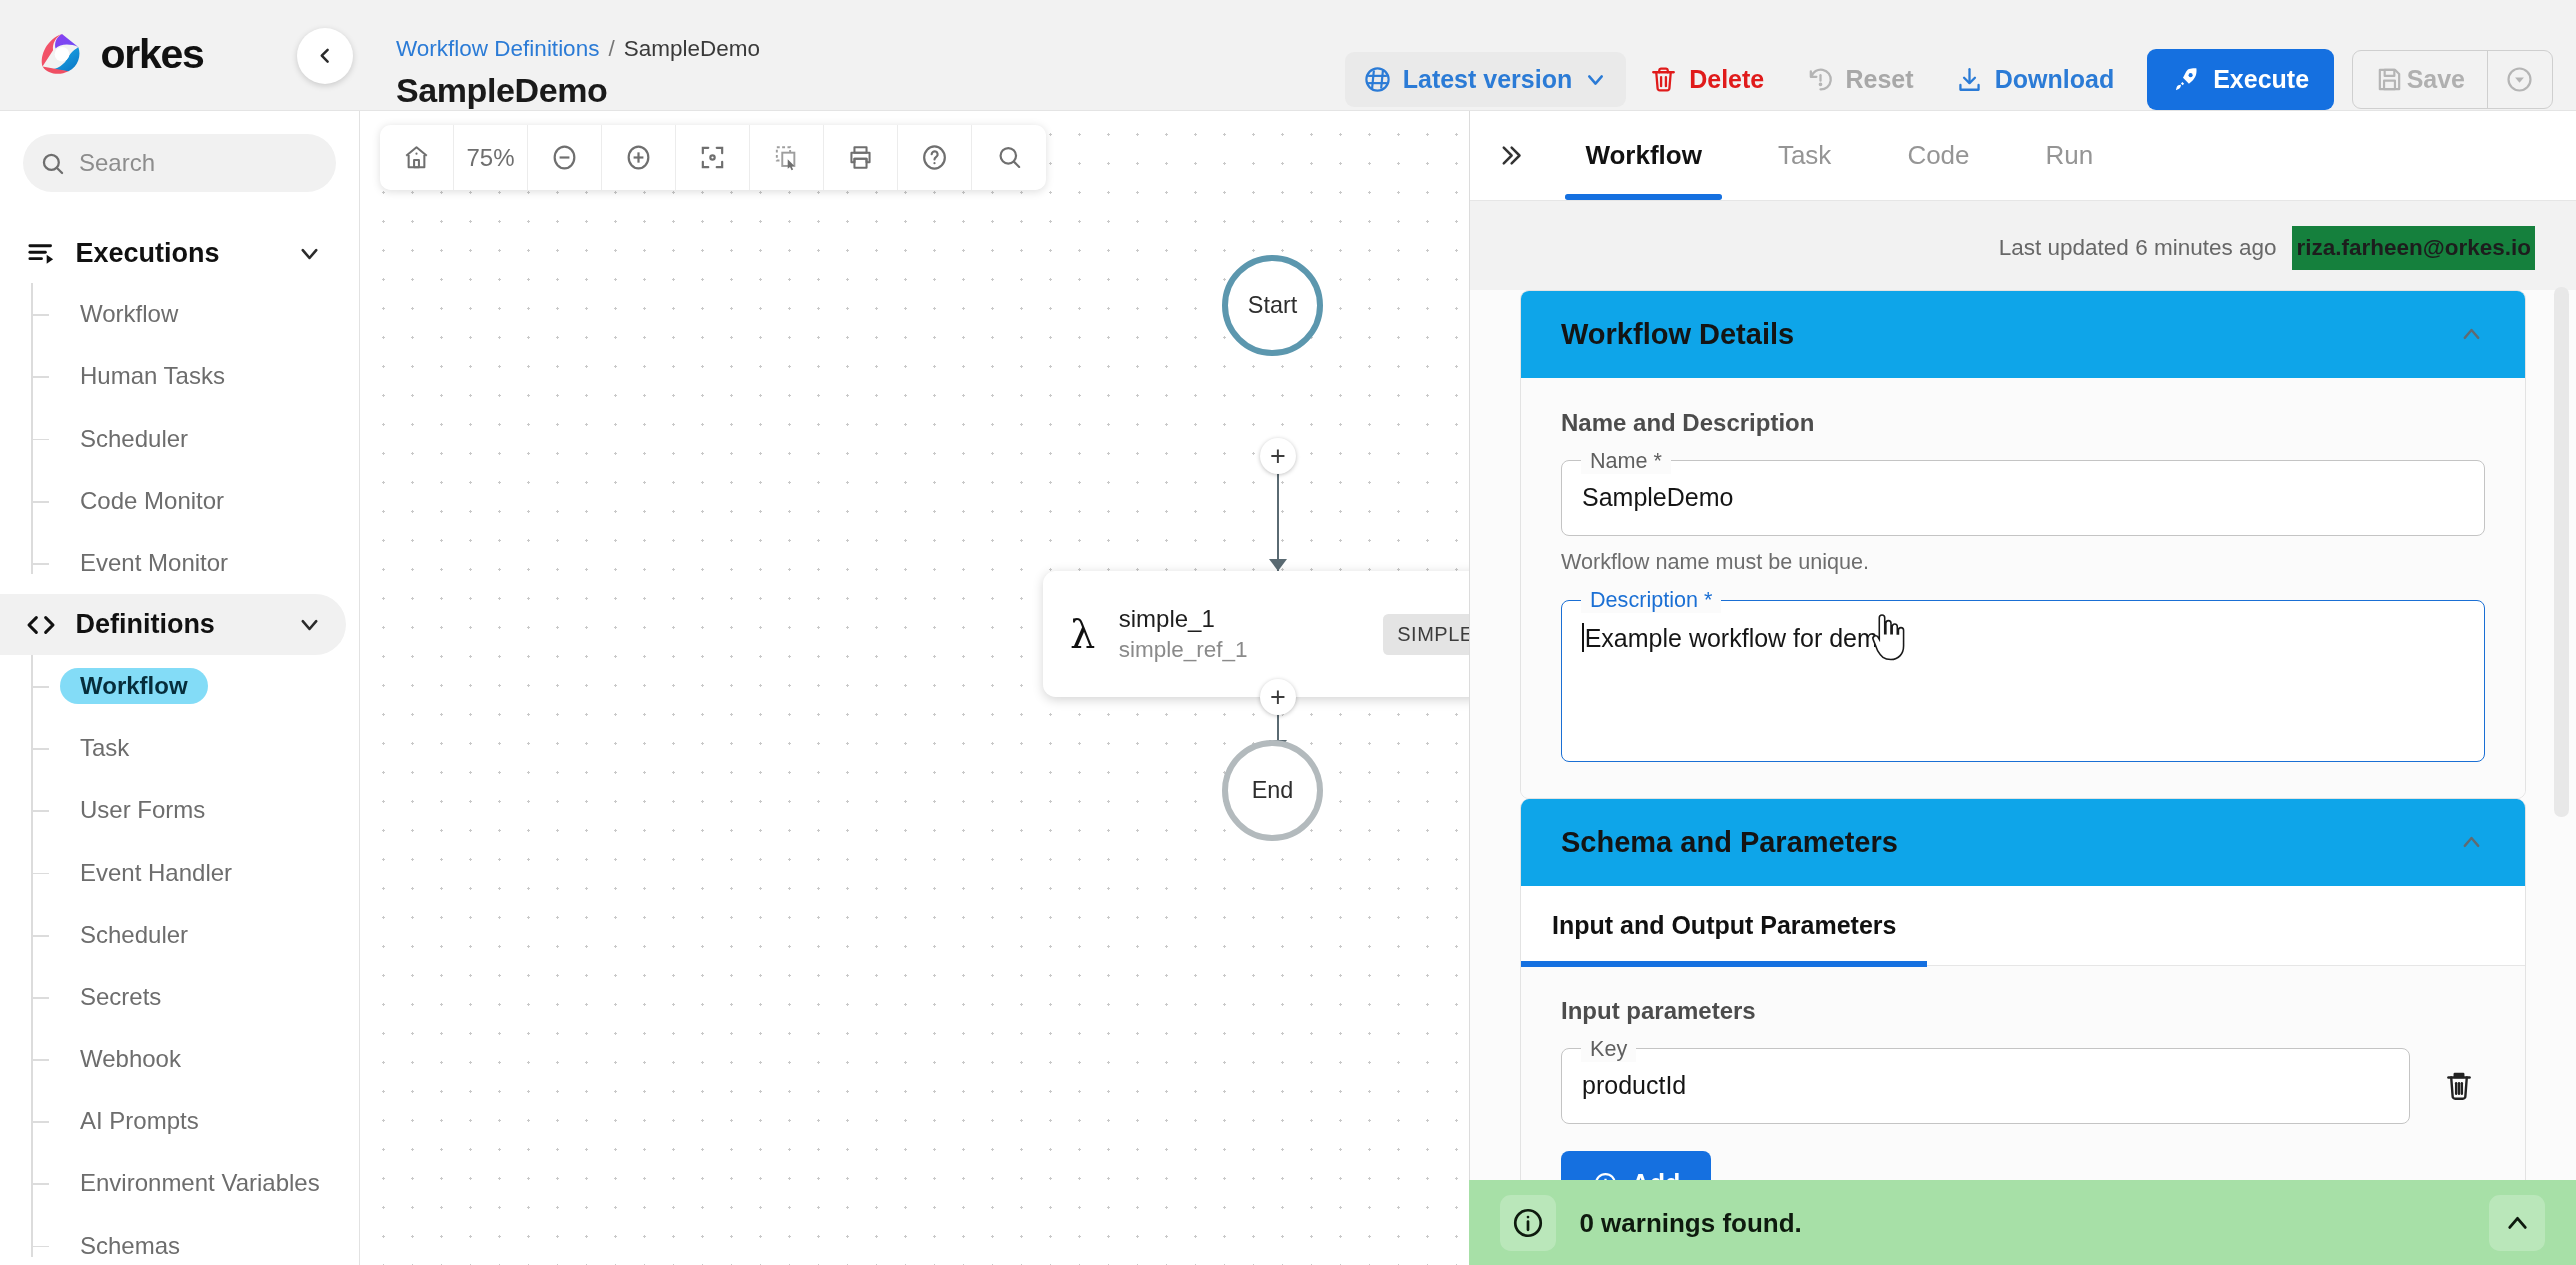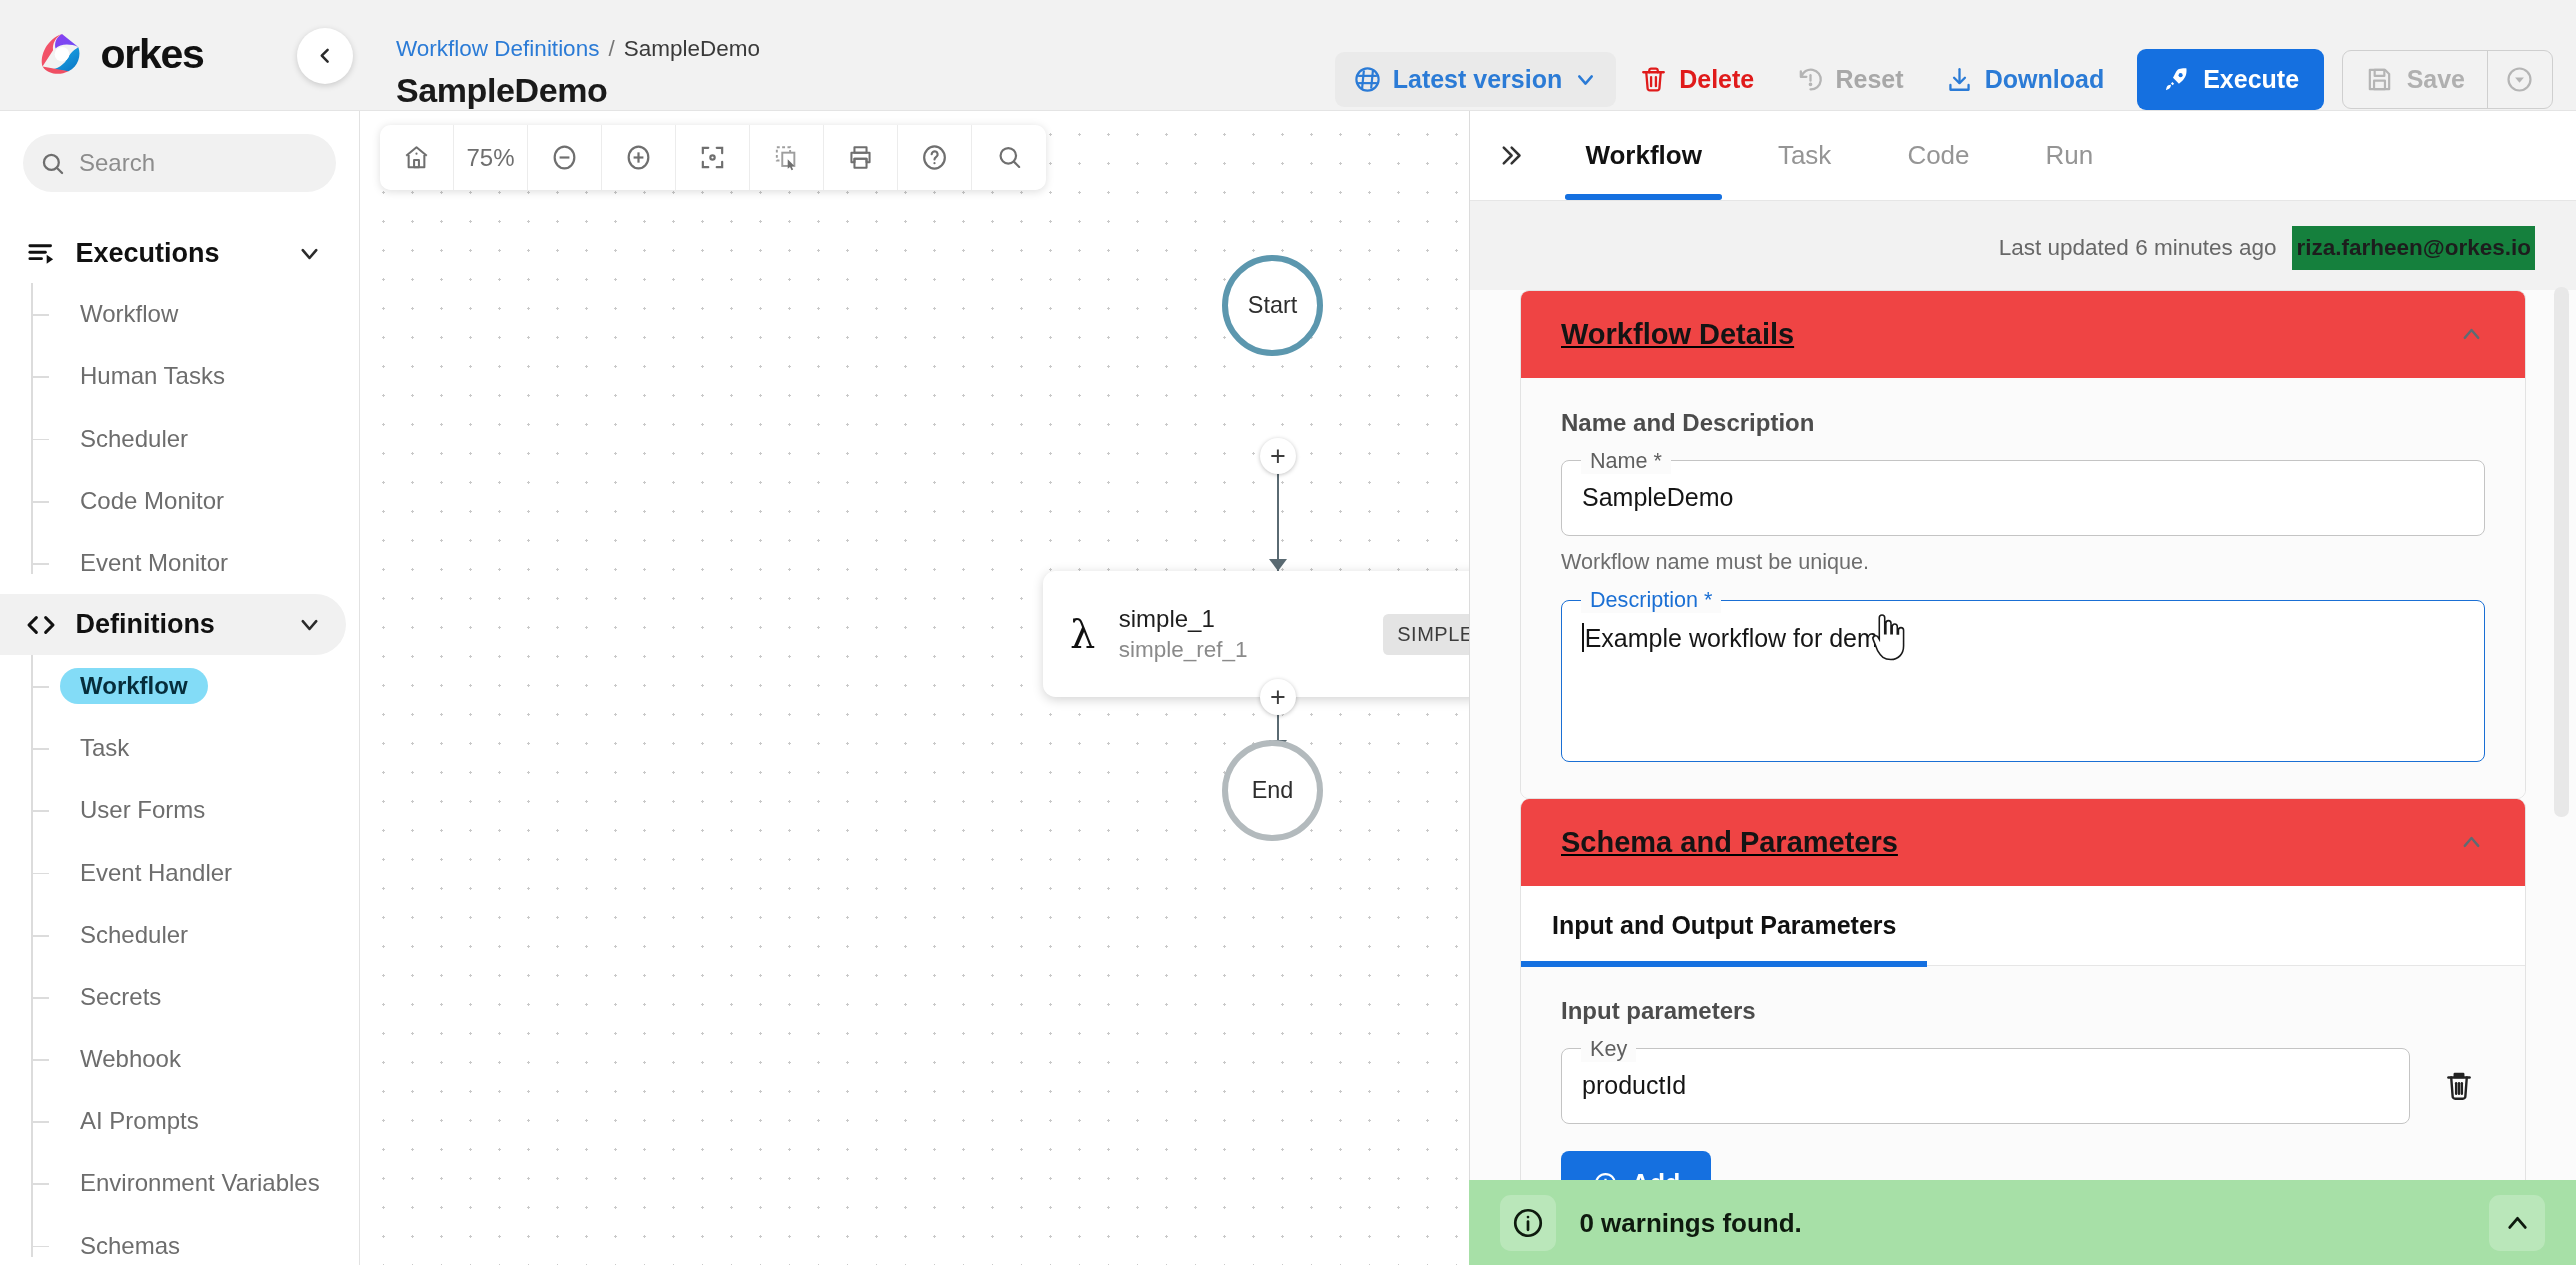--- a/index.html
+++ b/index.html
@@ -61,21 +61,21 @@
     display: flex; align-items: center; gap: 12.6px;
     background: #1570e0; color: #fff; border: none; border-radius: 9px;
     font-size: 25px; font-weight: bold; padding: 16px 25px; cursor: pointer;
     font-family: inherit; margin-left: 9px;
   }
   .save-group {
     display: flex; align-items: stretch; border: 1.8px solid #cfcfcf; border-radius: 9px;
     margin-left: 12.6px; color: #b0b0b0;
   }
   .btn-save {
-    display: flex; align-items: center; gap: 13px; background: transparent;
+    display: flex; align-items: center; gap: 3px; background: transparent;
     border: none; font-size: 25px; font-weight: bold; color: #b0b0b0;
     padding: 14.4px 21.6px; font-family: inherit; cursor: default;
   }
   .save-caret {
     width: 65px; border-left: 1.8px solid #cfcfcf; display: flex;
     align-items: center; justify-content: center; cursor: pointer;
   }
   .ico { display: inline-flex; align-items: center; justify-content: center; }
 
   
@@ -204,23 +204,22 @@
   .meta-user {
     background: #15803d; color: #1d1d1d; font-weight: bold; font-size: 22.5px;
     padding: 9px 4px; border-radius: 0;
   }
   .card {
     margin: 0 50px 0 50px; background: #fff; border: 0.9px solid #e3e3e3;
     border-radius: 9px; overflow: hidden;
   }
   .card + .card { margin-top: 0; border-top: none; }
   .card-head {
-    background: #ef4444; padding: 27px 40px; display: flex; align-items: center;
+    background: #0ea5e9; padding: 27px 40px; display: flex; align-items: center;
     cursor: pointer;
-    text-decoration: underline;
   }
   .card-head h3 { font-size: 29px; font-weight: bold; color: #141414; }
   .card-head .chev { margin-left: auto; color: #5f6b72; display:flex; }
   .card-body { padding: 31px 40px 27px 40px; background: #fbfbfb; }
   .section-label { font-size: 24px; color: #4c4c4c; font-weight: bold; margin-bottom: 23.4px; }
 
   .field { position: relative; margin-bottom: 9px; }
   .field .legend {
     position: absolute; top: -12.6px; left: 20px; background: #fbfbfb; padding: 0 9px;
     font-size: 21.6px; color: #5f5f5f; z-index: 2;

